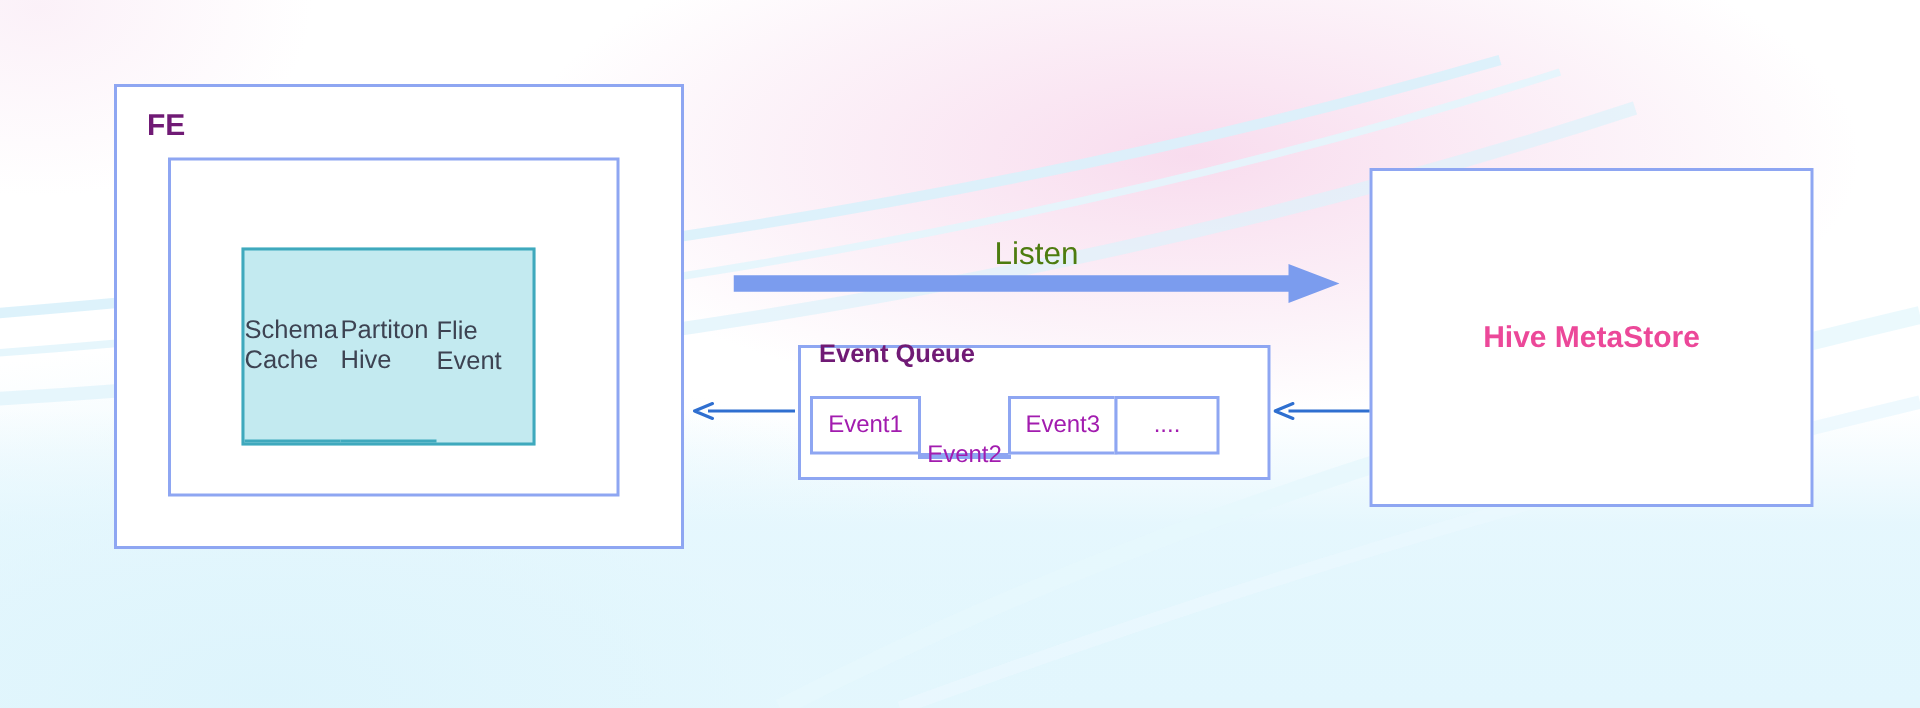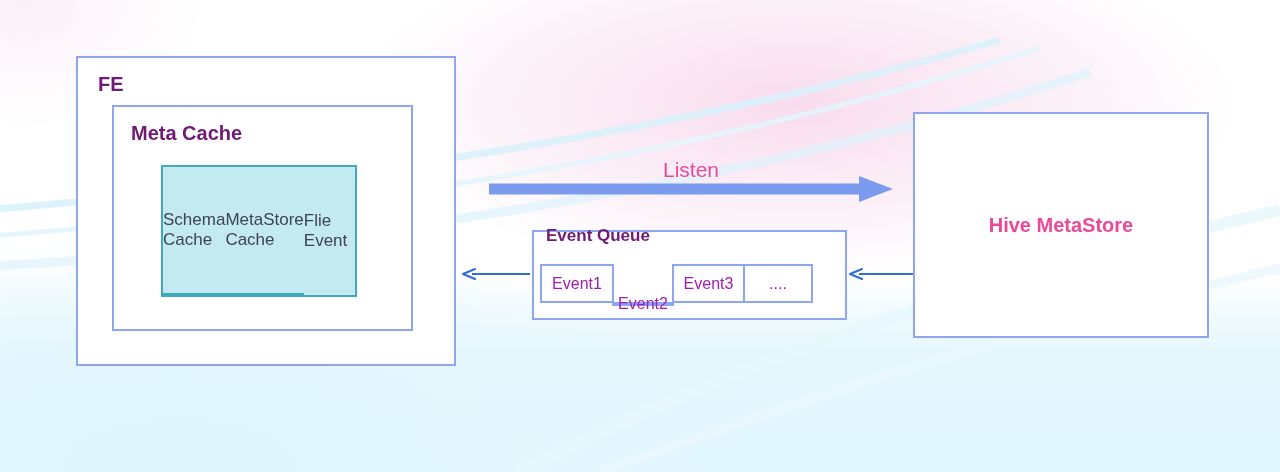--- a/index.html
+++ b/index.html
@@ -128,21 +128,21 @@
     width: 404px;
     height: 26px;
   }
   #listen-label {
     position: absolute;
     left: 489px;
     top: 158px;
     width: 404px;
     text-align: center;
     font-size: 21px;
-    color: #ec4899;
+    color: #4d7c0f;
   }
 
   
   #event-queue-box {
     left: 532px;
     top: 230px;
     width: 315px;
     height: 90px;
   }
   #event-queue-title {
@@ -230,28 +230,27 @@
     <path d="M -40 238 C 280 216, 660 170, 1040 48" stroke="#e3f5fc" stroke-width="5" fill="none" opacity="0.9"></path>
     <path d="M -40 268 C 300 250, 700 200, 1090 72" stroke="#ddf2fb" stroke-width="9" fill="none" opacity="0.7"></path>
     <path d="M 520 472 C 700 380, 900 300, 1280 210" stroke="#e6f7fd" stroke-width="12" fill="none" opacity="0.8"></path>
     <path d="M 600 472 C 820 392, 1020 330, 1280 268" stroke="#eaf8fe" stroke-width="9" fill="none" opacity="0.8"></path>
   </svg>
 
   <div class="box" id="fe-box"></div>
   <div class="box-title" id="fe-title">FE</div>
 
   <div class="box" id="meta-cache-box"></div>
-  <div class="box-title" id="meta-cache-title">Meta Cache</div>
 
   <div id="cache-stack">
     <div class="cache-row">
       <span>Schema Cache</span>
     </div>
     <div class="cache-row">
-      <span>MetaStore Cache</span>
+      <span>Partiton Hive</span>
     </div>
     <div class="cache-row">
       <span>Flie Event</span>
     </div>
   </div>
 
   <div id="listen-label">Listen</div>
   <svg id="listen-arrow" viewBox="0 0 404 26">
     <path d="M 0 7.5 L 370 7.5 L 370 0 L 404 13 L 370 26 L 370 18.5 L 0 18.5 Z" fill="#7b9cee"></path>
   </svg>

